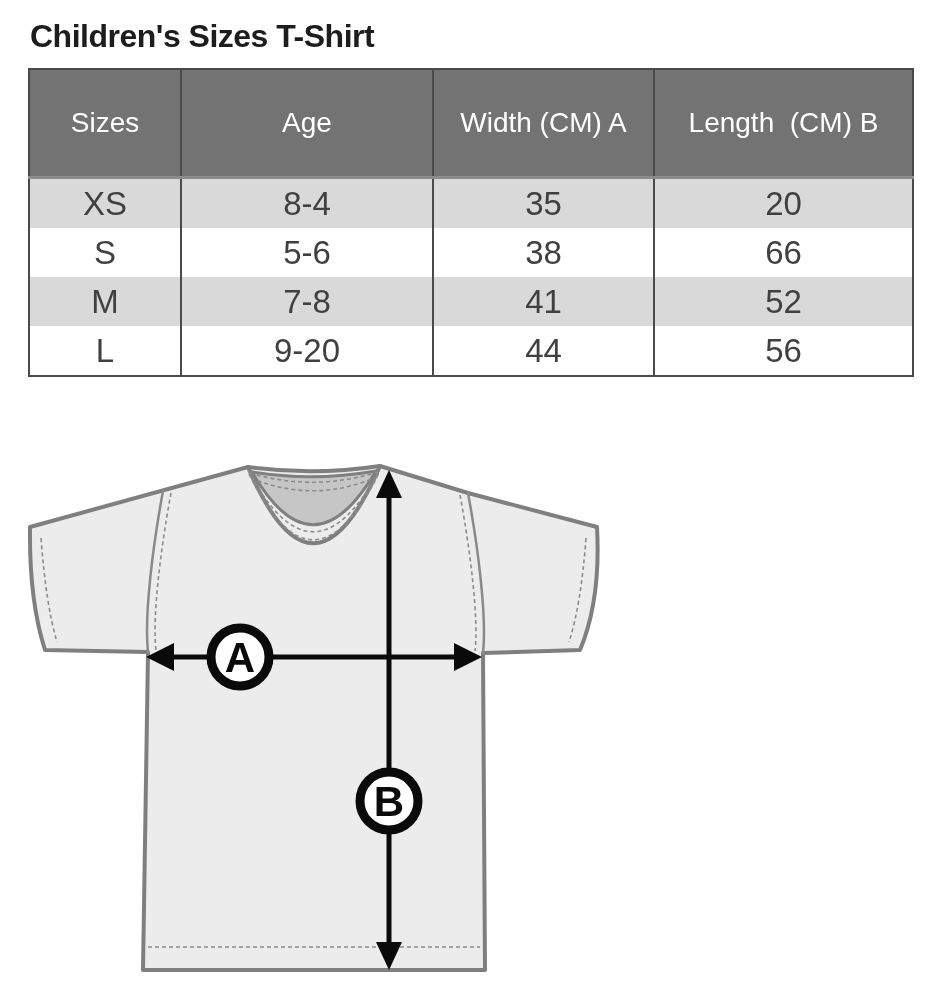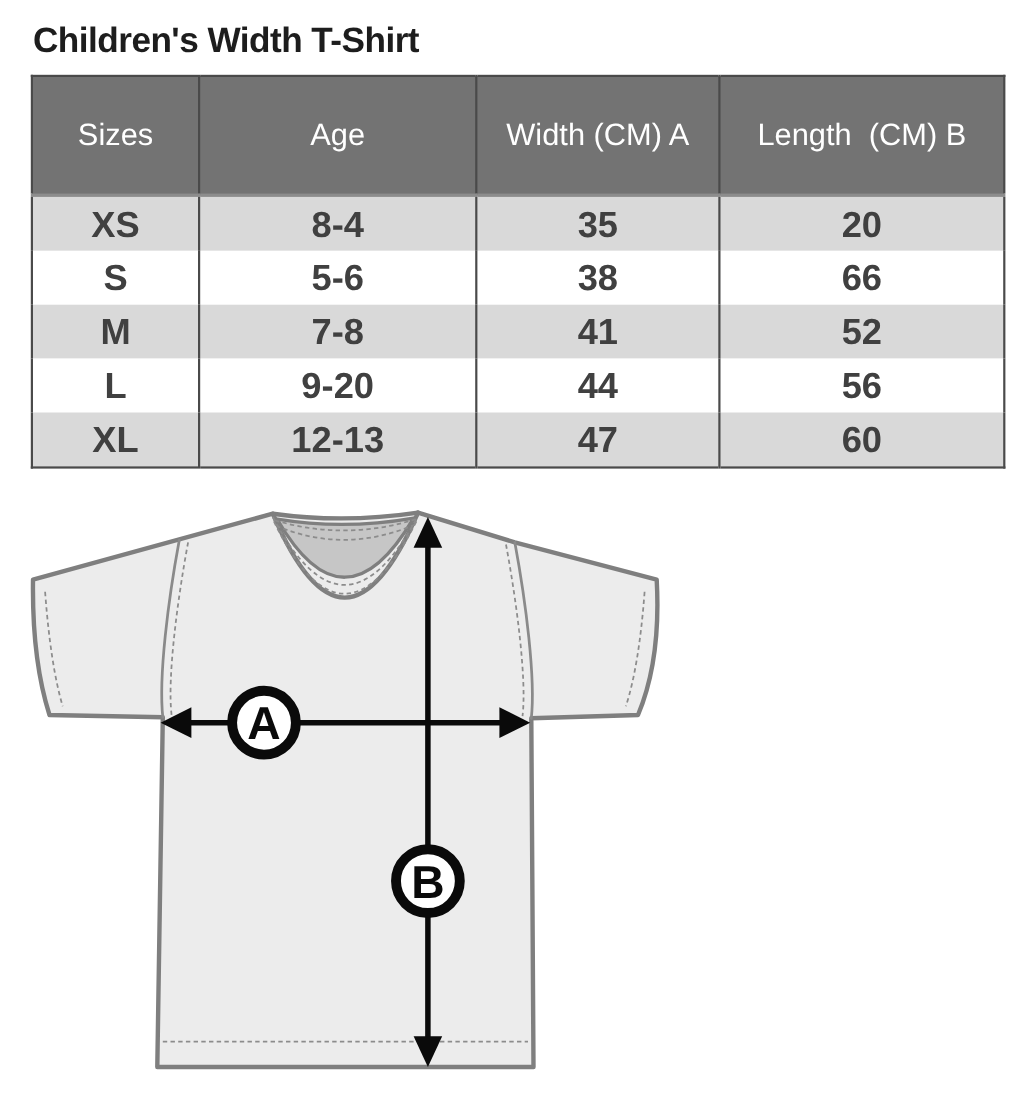--- a/index.html
+++ b/index.html
@@ -21,42 +21,42 @@
   .size-table col.c3{width:221px;}
   .size-table col.c4{width:259px;}
   .size-table th{
     background:#737373;color:#ffffff;font-weight:400;font-size:28px;
     height:104px;text-align:center;vertical-align:middle;
     border-left:2px solid #4a4a4a;border-bottom:3px solid #8C8C8C;
     white-space:pre;
   }
   .size-table td{
     height:47px;text-align:center;vertical-align:middle;
-    font-size:33px;font-weight:700;color:#404040;
+    font-size:33px;font-weight:400;color:#404040;
     border-left:2px solid #4a4a4a;
   }
   .size-table th:first-child,.size-table td:first-child{border-left:none;}
   .size-table tbody tr:nth-child(odd) td{background:#D9D9D9;}
   .size-table tbody tr:nth-child(even) td{background:#FFFFFF;}
   .diagram{position:absolute;left:0;top:430px;width:940px;height:577px;}
   .shirt-line{fill:none;stroke:#7F7F7F;stroke-width:4;stroke-linejoin:round;stroke-linecap:round;}
   .seam{fill:none;stroke:#8A8A8A;stroke-width:2.5;stroke-linecap:round;}
   .stitch{fill:none;stroke:#8C8C8C;stroke-width:1.6;stroke-dasharray:4 3;stroke-linecap:butt;}
   .arrow-shaft{stroke:#0A0A0A;stroke-width:5;}
   .arrow-head{fill:#0A0A0A;}
   .label-circle{fill:#ffffff;stroke:#0A0A0A;stroke-width:9;}
   .label-letter{
     font-family:"Liberation Sans",sans-serif;font-weight:700;font-size:42px;
     fill:#0A0A0A;text-anchor:middle;
   }
 </style>
 </head>
 <body>
 
-<div class="page-title">Children's Width T-Shirt</div>
+<div class="page-title">Children's Sizes T-Shirt</div>
 
 <table class="size-table">
   <colgroup>
       <col class="c1">
       <col class="c2">
       <col class="c3">
       <col class="c4">
     </colgroup>
   <thead>
     <tr>
@@ -83,26 +83,20 @@
       <td>M</td>
       <td>7-8</td>
       <td>41</td>
       <td>52</td>
     </tr>
     <tr>
       <td>L</td>
       <td>9-20</td>
       <td>44</td>
       <td>56</td>
-    </tr>
-    <tr>
-      <td>XL</td>
-      <td>12-13</td>
-      <td>47</td>
-      <td>60</td>
     </tr>
   </tbody>
 </table>
 
 <svg class="diagram" viewBox="0 0 940 577" xmlns="http://www.w3.org/2000/svg">
 
   <path class="shirt-line" fill="#ECECEC" d="M 248,37 Q 313,46 380,36 L 468,63 L 597,97 Q 601,170 580,220 L 483,223 L 485,540 L 143,540 L 148,222 L 45,220 Q 29,170 30,97 Z" style="fill:#ECECEC"></path>
 
   <path d="M 252,42 Q 313,52 376,41 Q 313,148 252,42 Z" fill="#C6C6C6" stroke="#7F7F7F" stroke-width="3"></path>
 

